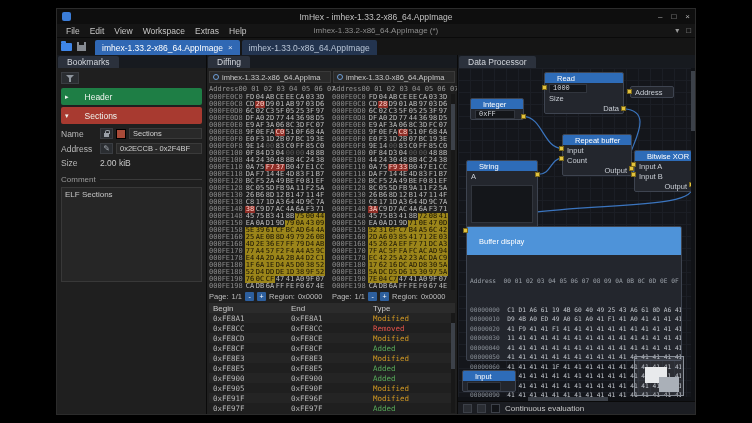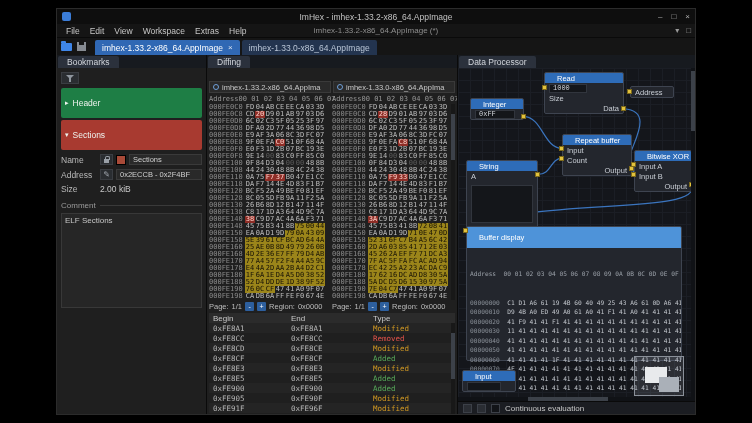--- a/index.html
+++ b/index.html
@@ -45,21 +45,21 @@
   .pbody{flex:1;background:#1f1f1f;min-height:0;position:relative;overflow:hidden}
 
   
   .bookmarks-body{padding:4px}
   .filterbtn{width:18px;height:12px;background:#2a2d31;border:1px solid #3a3d42;display:flex;
              align-items:center;justify-content:center;margin-bottom:4px}
   .funnel{position:relative;width:8px;height:7px}
   .funnel::before{content:"";position:absolute;left:0;top:0;border-left:4px solid transparent;
                   border-right:4px solid transparent;border-top:4px solid #8e959d}
   .funnel::after{content:"";position:absolute;left:3px;top:3px;width:2px;height:4px;background:#8e959d}
-  .bm-header{height:30px;display:flex;align-items:center;gap:4px;font-size:8.5px;padding:0 4px;
+  .bm-header{height:17px;display:flex;align-items:center;gap:16px;font-size:8.5px;padding:0 4px;
              border-radius:2px;margin-bottom:2px;color:#eef3ee}
   .bm-header.green{background:#1e7e45}
   .bm-header.red{background:#a83a30}
   .arrow{font-size:7px}
   .bm-field{display:flex;align-items:center;gap:3px;margin:4px 0;font-size:8.5px;color:#b9b9b9}
   .bm-label{width:36px;flex:none}
   .sqbtn{width:13px;height:11px;background:#2a2d31;border:1px solid #3a3d42;display:flex;
          align-items:center;justify-content:center;flex:none;color:#9aa0a8;font-size:8px}
   .lock{width:5px;height:4px;background:#9aa0a8;position:relative;margin-top:2px}
   .lock::before{content:"";position:absolute;top:-3px;left:0.5px;width:3px;height:3px;
@@ -69,21 +69,21 @@
             display:flex;align-items:center;padding:0 3px;overflow:hidden;white-space:nowrap;min-width:0}
   .bm-value{font-size:8.5px;color:#c8c8c8}
   .bm-sep{display:flex;align-items:center;gap:4px;margin:7px 0 3px;color:#9a9a9a;font-size:8px}
   .sepline{flex:1;height:1px;background:#3a3a3a}
   .bm-comment{height:95px;background:#262626;border:1px solid #383838;font-size:8px;color:#c6c6c6;padding:2px 3px}
 
   
   .diff-body{padding:2px;font-family:"DejaVu Sans Mono",monospace}
   .prov-row{display:flex;height:10px;font-size:8px;color:#cfcfcf;font-family:"Liberation Sans",sans-serif}
   .prov-row span{width:123px}
-  .combo-row{display:flex;gap:2px;margin:11px 0 2px}
+  .combo-row{display:flex;gap:2px;margin:1px 0 2px}
   .combo{width:122px;height:12px;background:#2a2a2a;border:1px solid #3a3a3a;display:flex;align-items:center;
          gap:3px;padding:0 3px;font-size:7.5px;color:#c9c9c9;white-space:nowrap;overflow:hidden;
          font-family:"Liberation Sans",sans-serif}
   .globe{width:6px;height:6px;border:1px solid #6f9fd8;border-radius:50%;flex:none}
   .hexhead-row{display:flex;height:9px;font-size:7px;color:#969696;line-height:9px}
   .hh{width:123px;display:flex;white-space:nowrap}
   .hh .ha{width:36px}
   .hexarea{display:flex;position:relative;height:196px;overflow:hidden}
   .hexcol{width:123px}
   .hexrow{display:flex;height:7px;line-height:7px;font-size:7px;white-space:nowrap}
@@ -114,21 +114,21 @@
   
   .dp-body{display:flex;flex-direction:column;background:#14161b}
   .node-canvas{flex:1;position:relative;background-color:#14161b;overflow:hidden;
     background-image:linear-gradient(#1b1e25 1px,transparent 1px),linear-gradient(90deg,#1b1e25 1px,transparent 1px);
     background-size:12px 12px}
   .wires{position:absolute;inset:0;width:100%;height:100%;pointer-events:none}
   .node{position:absolute;background:#23262d;border:1px solid #3e4450;border-radius:2px;font-size:7.5px;
         color:#c8cdd4;z-index:2}
   .nheader{height:10px;background:#2e6cb8;color:#fff;display:flex;align-items:center;padding:0 12px;
            font-size:7.5px;border-radius:1px 1px 0 0;white-space:nowrap;overflow:hidden}
-  .nheader.blue2{background:#4e93d9;height:21px}
+  .nheader.blue2{background:#4e93d9;height:28px}
   .nrow{height:10px;display:flex;align-items:center;padding:0 4px;gap:3px;white-space:nowrap}
   .nrow.right{justify-content:flex-end}
   .nvalue{background:#14161a;border:1px solid #31353d;height:9px;display:flex;align-items:center;
           padding:0 3px;color:#d2d6dc;font-size:7px;font-family:Liberation Mono, monospace}
   .str-area{position:absolute;left:4px;top:24px;right:4px;bottom:4px;background:#14161a;border:1px solid #31353d}
   .pin{position:absolute;width:5px;height:5px;background:#e2c23e;border:1px solid #7e6a1a;z-index:4}
   .bufbody{padding:2px 3px;font-family:"DejaVu Sans Mono",monospace;font-size:6.2px;line-height:9.5px;
            color:#c2c6cc;white-space:pre;overflow:hidden}
   .bufhead{color:#9aa0a8}
   .bufaddr{color:#8a9098}

